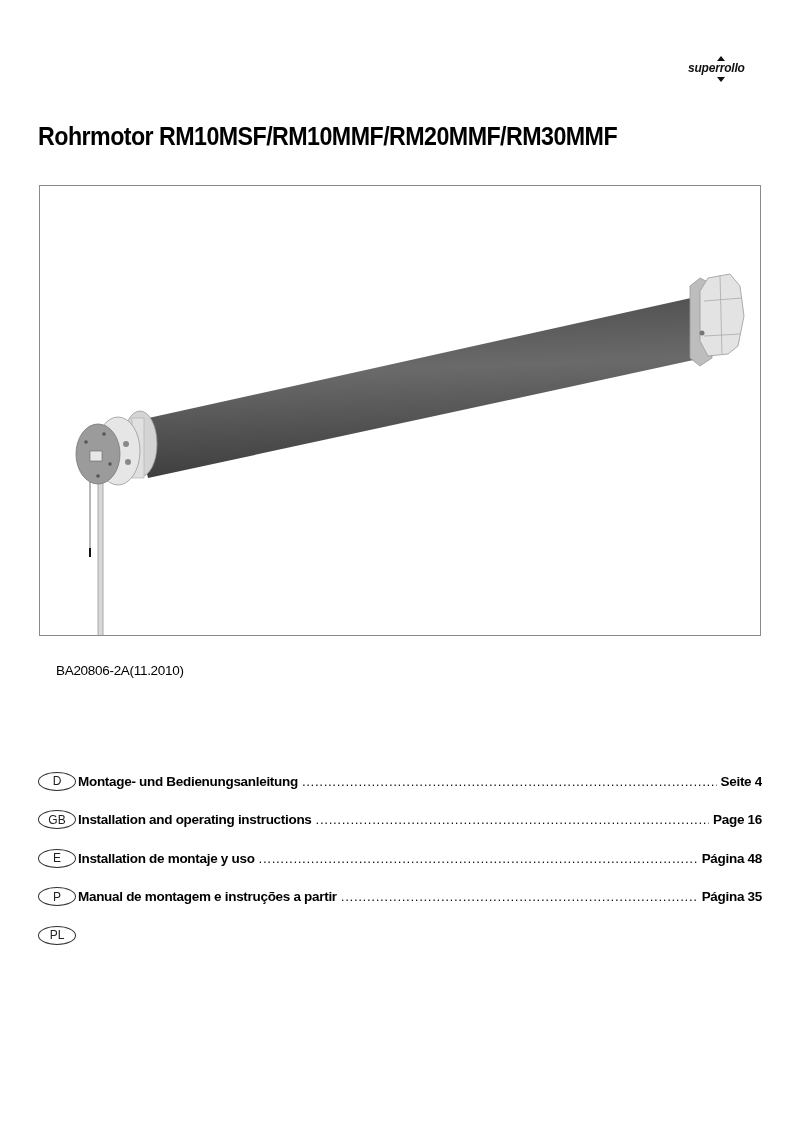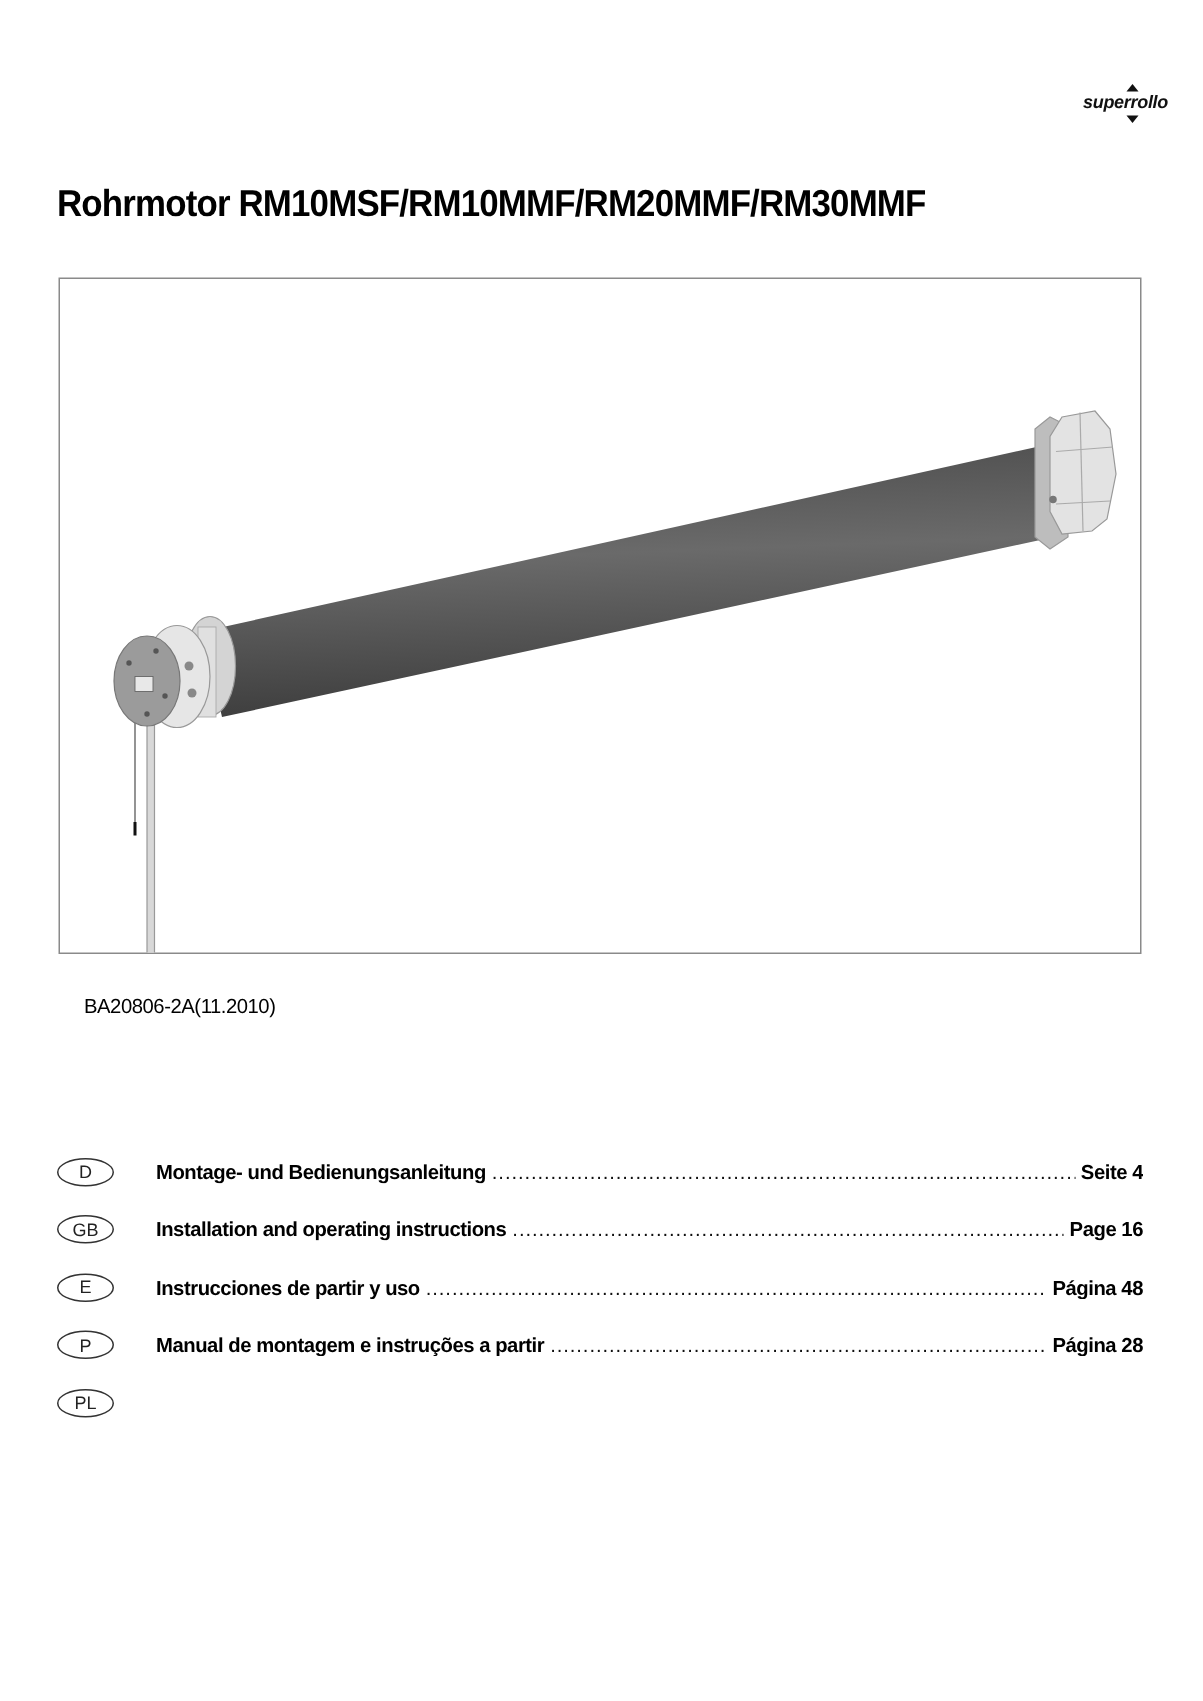--- a/index.html
+++ b/index.html
@@ -1,36 +1,36 @@
 <!DOCTYPE html>
 <html><head>
   <meta charset="utf-8">
   <style>
     html, body { margin: 0; padding: 0; background: #ffffff; }
     body { width: 802px; height: 1134px; position: relative; overflow: hidden;
            font-family: "Liberation Sans", sans-serif; color: #000; }
-    .logo { position: absolute; left: 722px; top: 58px; width: 62px; height: 24px; }
+    .logo { position: absolute; left: 688px; top: 58px; width: 62px; height: 24px; }
     .logo-text { position: absolute; left: 0; top: 3px; font-size: 12px; font-weight: bold; font-style: italic;
                  letter-spacing: -0.2px; color: #111; white-space: nowrap; }
     .logo-arrow { position: absolute; left: 29px; top: -2px; width: 0; height: 0;
                   border-left: 4px solid transparent; border-right: 4px solid transparent; border-bottom: 5px solid #111; }
     .logo-arrow-down { position: absolute; left: 29px; top: 19px; width: 0; height: 0;
                   border-left: 4px solid transparent; border-right: 4px solid transparent; border-top: 5px solid #111; }
     .title { position: absolute; left: 38px; top: 122px; font-size: 25px; font-weight: bold;
              letter-spacing: -0.6px; white-space: nowrap; transform: scaleX(0.93); transform-origin: left top; }
     .figure { position: absolute; left: 39px; top: 185px; width: 722px; height: 451px;
               border: 1px solid #8a8a8a; box-sizing: border-box; background: #fff; overflow: hidden; }
     .figure svg { position: absolute; left: 0; top: 0; }
     .meta { position: absolute; left: 38px; top: 662px; font-size: 13.5px; line-height: 17px; letter-spacing: -0.3px; margin-left: 18px; }
     .toc { position: absolute; left: 38px; top: 762px; width: 724px; }
     .toc-row { position: relative; height: 38.5px; display: flex; align-items: center; }
     .lang-badge { width: 38px; height: 19px; border: 1px solid #333; border-radius: 50%;
                   box-sizing: border-box; font-size: 12px; display: flex; align-items: center; justify-content: center;
                   flex: 0 0 auto; color: #222; }
-    .toc-entry { flex: 1; margin-left: 28px; display: flex; align-items: baseline; font-size: 13.5px;
+    .toc-entry { flex: 1; margin-left: 2px; display: flex; align-items: baseline; font-size: 13.5px;
                  font-weight: bold; letter-spacing: -0.3px; white-space: nowrap; overflow: hidden; }
     .toc-label { flex: 0 0 auto; }
     .toc-dots { flex: 1 1 auto; overflow: hidden; font-weight: normal; letter-spacing: 0.6px; margin: 0 4px; color: #111; }
     .toc-dots::before { content: "....................................................................................................................................................................................................................................."; }
     .toc-page { flex: 0 0 auto; }
   </style>
 </head>
 <body>
 
 <div class="logo">
@@ -95,29 +95,29 @@
     <div class="lang-badge">GB</div>
     <div class="toc-entry">
       <span class="toc-label">Installation and operating instructions</span>
       <span class="toc-dots"></span>
       <span class="toc-page">Page 16</span>
     </div>
   </div>
   <div class="toc-row">
     <div class="lang-badge">E</div>
     <div class="toc-entry">
-      <span class="toc-label">Instrucciones de partir y uso</span>
+      <span class="toc-label">Installation de montaje y uso</span>
       <span class="toc-dots"></span>
       <span class="toc-page">Página 48</span>
     </div>
   </div>
   <div class="toc-row">
     <div class="lang-badge">P</div>
     <div class="toc-entry">
       <span class="toc-label">Manual de montagem e instruções a partir</span>
       <span class="toc-dots"></span>
-      <span class="toc-page">Página 28</span>
+      <span class="toc-page">Página 35</span>
     </div>
   </div>
   <div class="toc-row">
     <div class="lang-badge">PL</div>
   </div>
 </div>
 
 </body></html>

